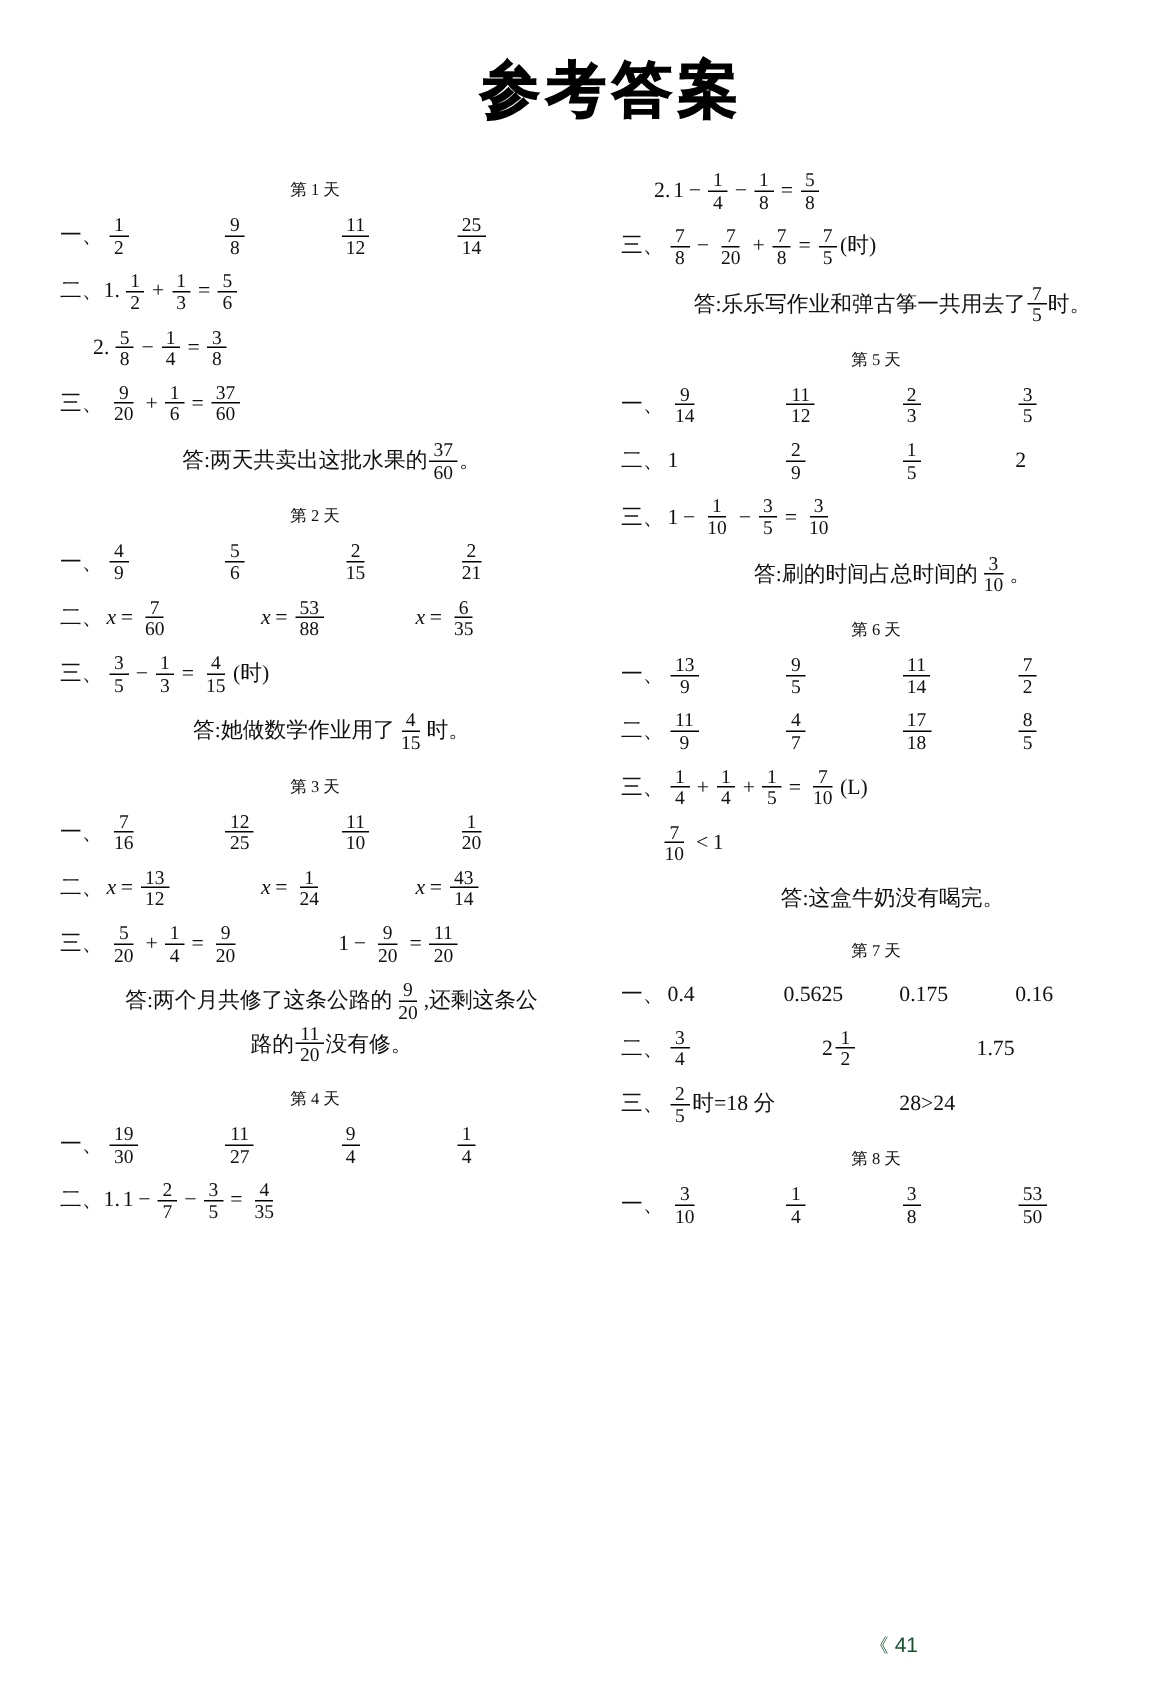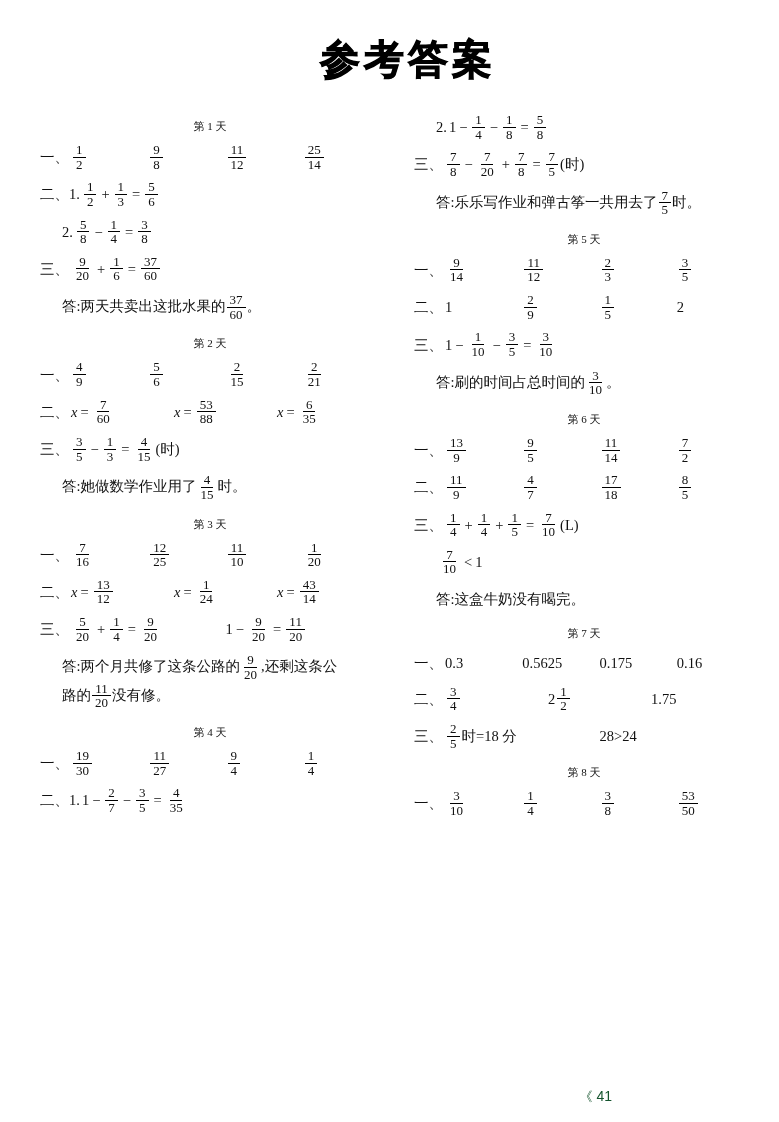--- a/index.html
+++ b/index.html
@@ -101,20 +101,21 @@
     margin: 0 3px;
   }
   .txt {
     white-space: nowrap;
   }
   .ans {
     font-size: 14.5px;
     margin: 10px 0 10px 22px;
     line-height: 1.7;
     text-indent: 0;
+    text-align: center;
   }
   .ans .inlinefrac { margin: 0 1px; }
   .pagenum {
     position: absolute;
     right: 34px;
     bottom: 16px;
     font-size: 14px;
     font-family: "Liberation Sans", sans-serif;
     color: #14532d;
   }
@@ -824,21 +825,21 @@
               <span class="txt">1</span>
             </span>
           </div>
         </div>
         <div class="ans"><span>答:这盒牛奶没有喝完。</span></div>
         <div class="day-head">第 7 天</div>
         <div class="row">
           <span class="label">一、</span>
           <div class="items spread">
             <span class="item">
-              <span class="txt">0.3</span>
+              <span class="txt">0.4</span>
             </span>
             <span class="item">
               <span class="txt">0.5625</span>
             </span>
             <span class="item">
               <span class="txt">0.175</span>
             </span>
             <span class="item">
               <span class="txt">0.16</span>
             </span>

